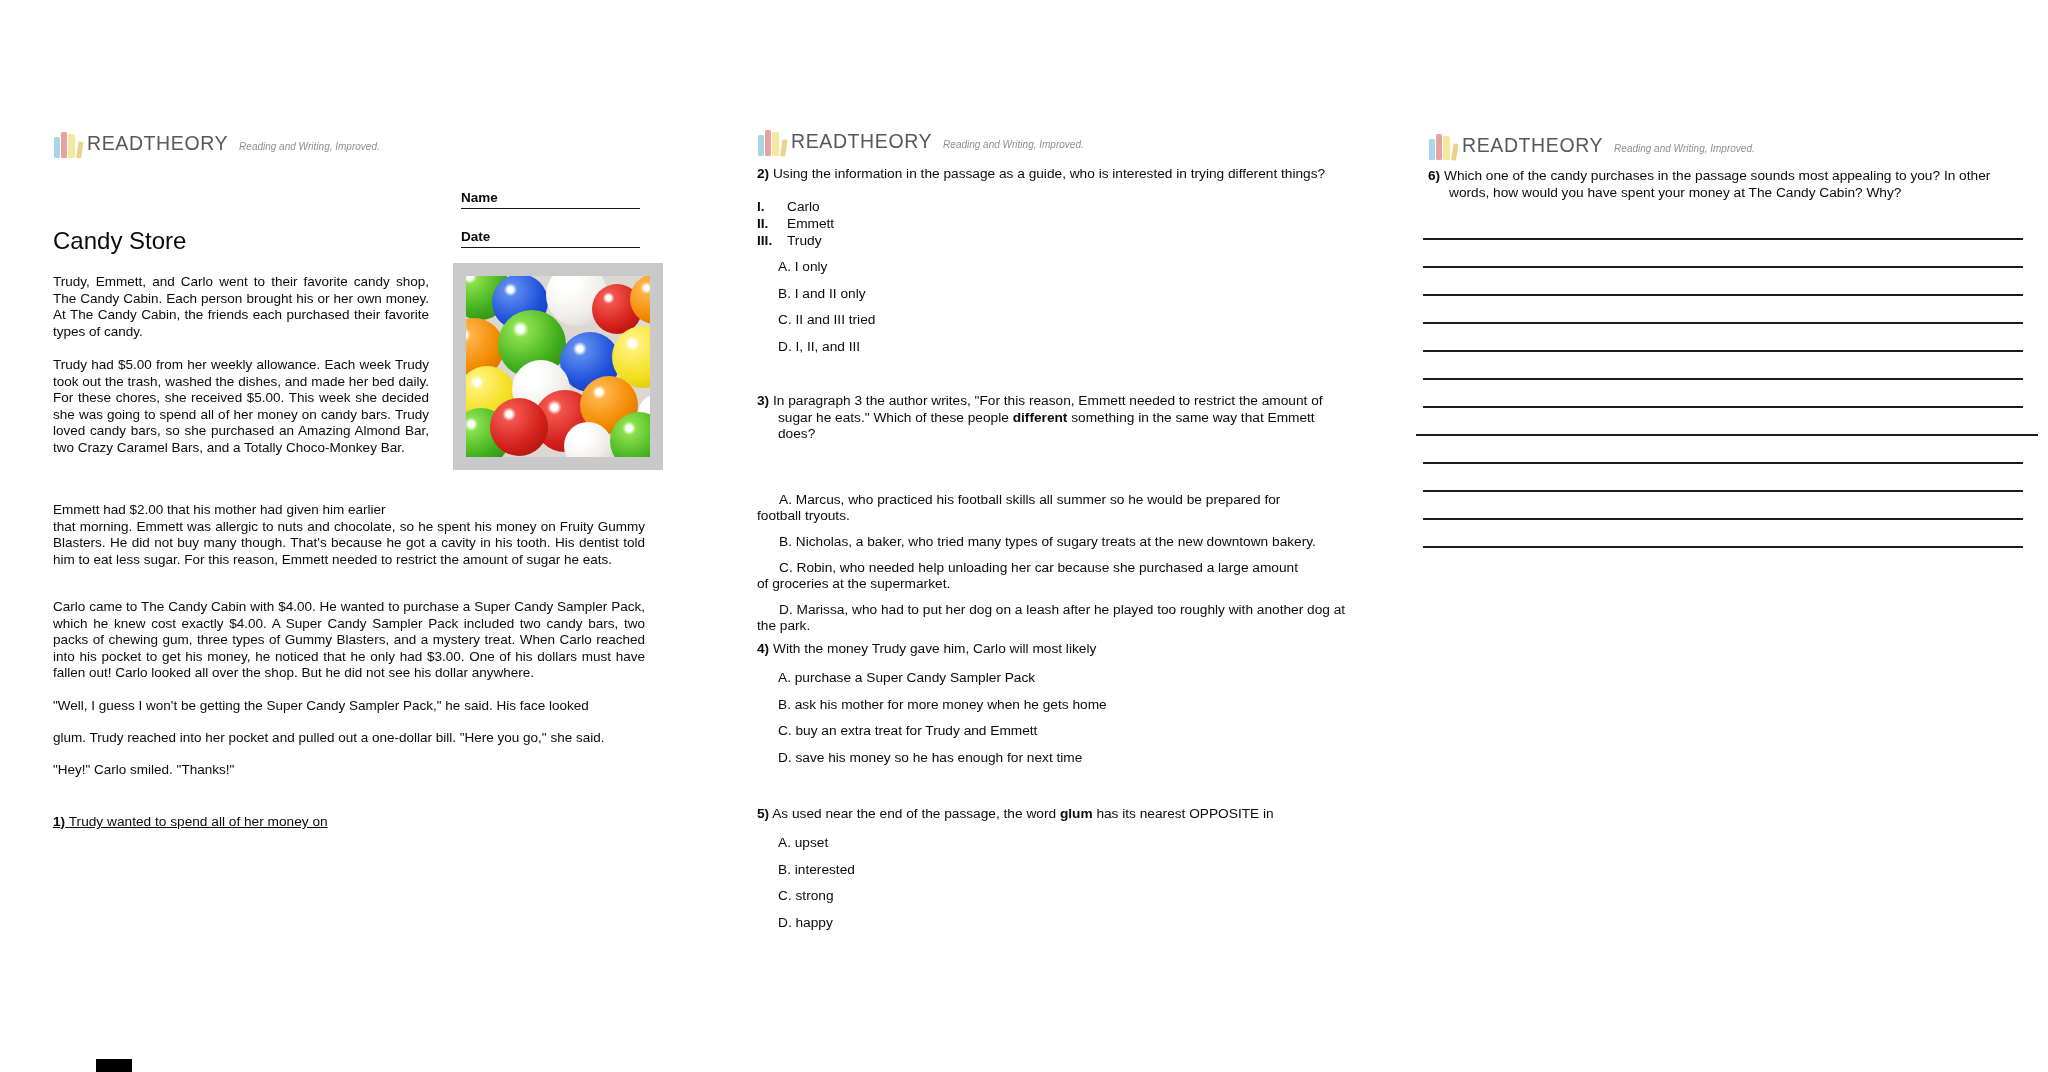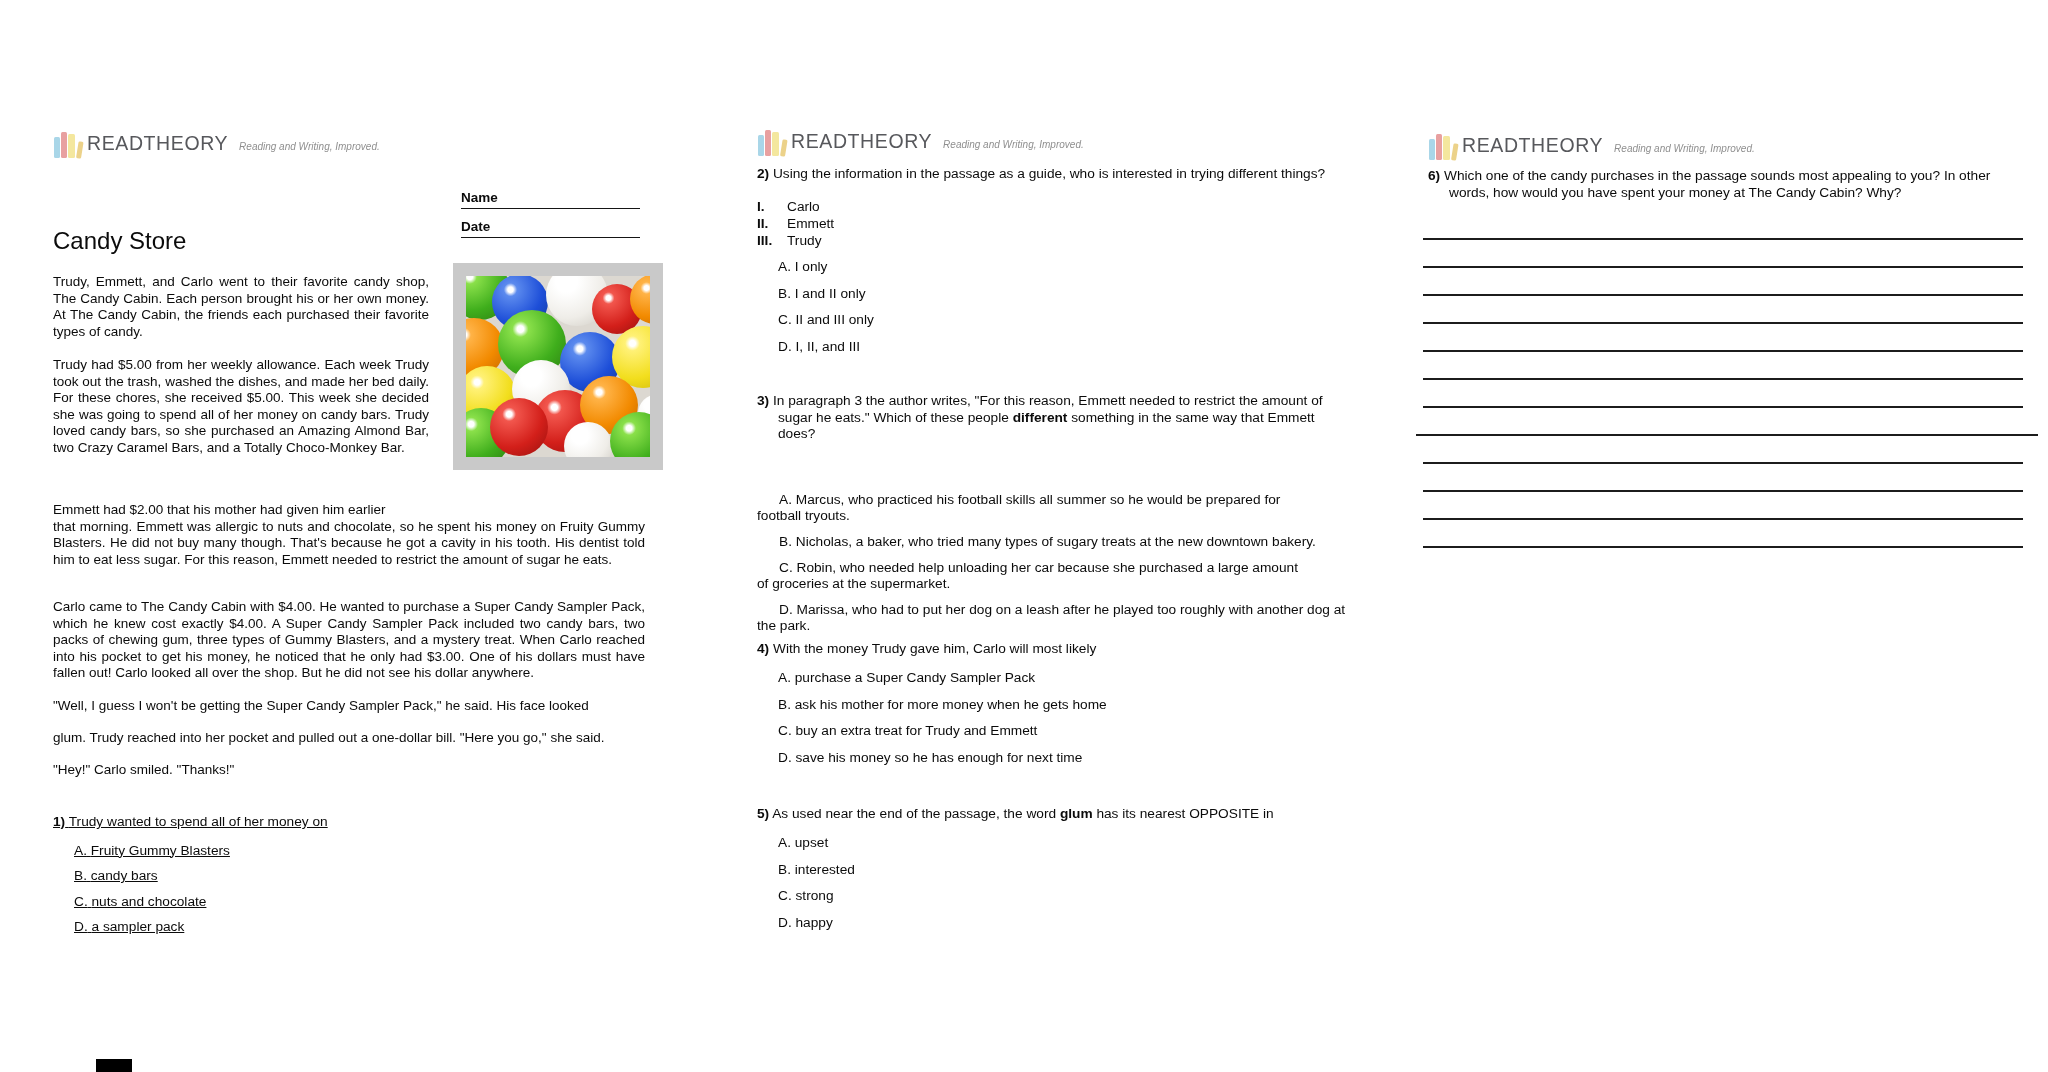--- a/index.html
+++ b/index.html
@@ -37,21 +37,21 @@
   .q-line{font-size:13.7px;line-height:16.6px;}
   .qnum{font-weight:bold;}
   .hang{padding-left:21px;text-indent:-21px;}
   .opt{font-size:13.7px;line-height:14px;margin-left:21px;}
   .opt-hang{font-size:13.7px;line-height:16.2px;padding-left:0;text-indent:22px;margin-top:36px;}
   b{font-weight:bold;}
 
   
   .namedate{position:absolute;left:408px;top:62px;width:179px;}
   .nd-row{border-bottom:1.8px solid #151515;font-size:13.5px;font-weight:600;height:21px;line-height:20px;}
-  .nd-row+.nd-row{margin-top:8px;}
+  .nd-row+.nd-row{margin-top:18px;}
   .title{position:absolute;left:0;top:101px;font-size:24px;font-weight:normal;}
   #para1{position:absolute;left:0;top:148px;width:376px;}
   #para2{position:absolute;left:0;top:231px;width:376px;}
   #para3{position:absolute;left:0;top:376px;width:592px;}
   #para4{position:absolute;left:0;top:473px;width:592px;}
   .dialog{position:absolute;left:0;width:600px;font-size:13.5px;line-height:16px;}
   #dlg1{top:572px;} #dlg2{top:604px;} #dlg3{top:636px;}
   #q1{position:absolute;left:0;top:688px;width:560px;text-decoration:underline;}
   .opt-list{margin-top:13px;}
   .opt + .opt{margin-top:11.5px;}
@@ -145,26 +145,20 @@
 
   <div class="dialog" id="dlg1">"Well, I guess I won't be getting the Super Candy Sampler Pack," he said. His face looked</div>
   <div class="dialog" id="dlg2">glum. Trudy reached into her pocket and pulled out a one-dollar bill. "Here you go," she said.</div>
   <div class="dialog" id="dlg3">"Hey!" Carlo smiled. "Thanks!"</div>
 
   <div id="q1">
     <div class="q-line">
       <span class="qnum">1)</span>
       <span>Trudy wanted to spend all of her money on</span>
     </div>
-    <div class="opt-list">
-      <div class="opt"><span>A.</span> <span>Fruity Gummy Blasters</span></div>
-      <div class="opt"><span>B.</span> <span>candy bars</span></div>
-      <div class="opt"><span>C.</span> <span>nuts and chocolate</span></div>
-      <div class="opt"><span>D.</span> <span>a sampler pack</span></div>
-    </div>
   </div>
 </div>
 
 <div class="page" id="page2">
   <div class="brand" style="top:2px;">
     <div class="books">
       <span class="bk-blue"></span>
       <span class="bk-pink"></span>
       <span class="bk-yellow"></span>
       <span class="bk-tan"></span>
@@ -189,21 +183,21 @@
       </div>
     <div class="roman-row">
         <span class="roman">III.</span>
         <span>Trudy</span>
       </div>
   </div>
 
   <div id="q2opts">
     <div class="opt"><span>A.</span> <span>I only</span></div>
     <div class="opt"><span>B.</span> <span>I and II only</span></div>
-    <div class="opt"><span>C.</span> <span>II and III only</span></div>
+    <div class="opt"><span>C.</span> <span>II and III tried</span></div>
     <div class="opt"><span>D.</span> <span>I, II, and III</span></div>
   </div>
 
   <div class="q-line hang" id="q3text">
     <span class="qnum">3)</span>
     <span>In paragraph 3 the author writes, "For this reason, Emmett needed to restrict the amount of</span><br>
     <span>sugar he eats." Which of these people </span><b>different</b><span> something in the same way that Emmett</span><br>
     <span>does?</span>
   </div>
 

